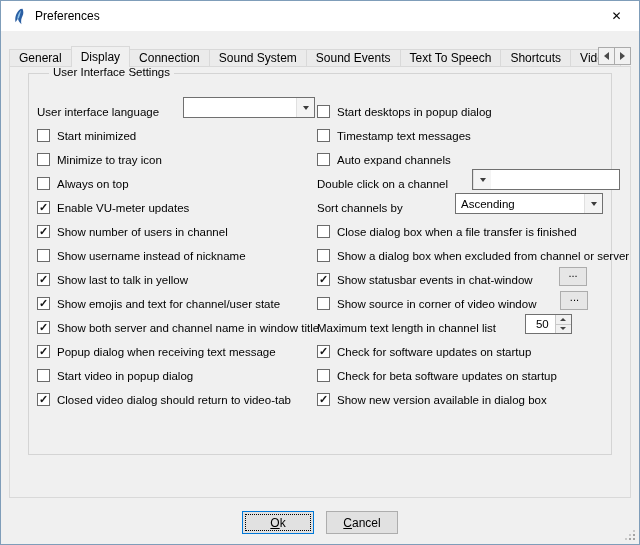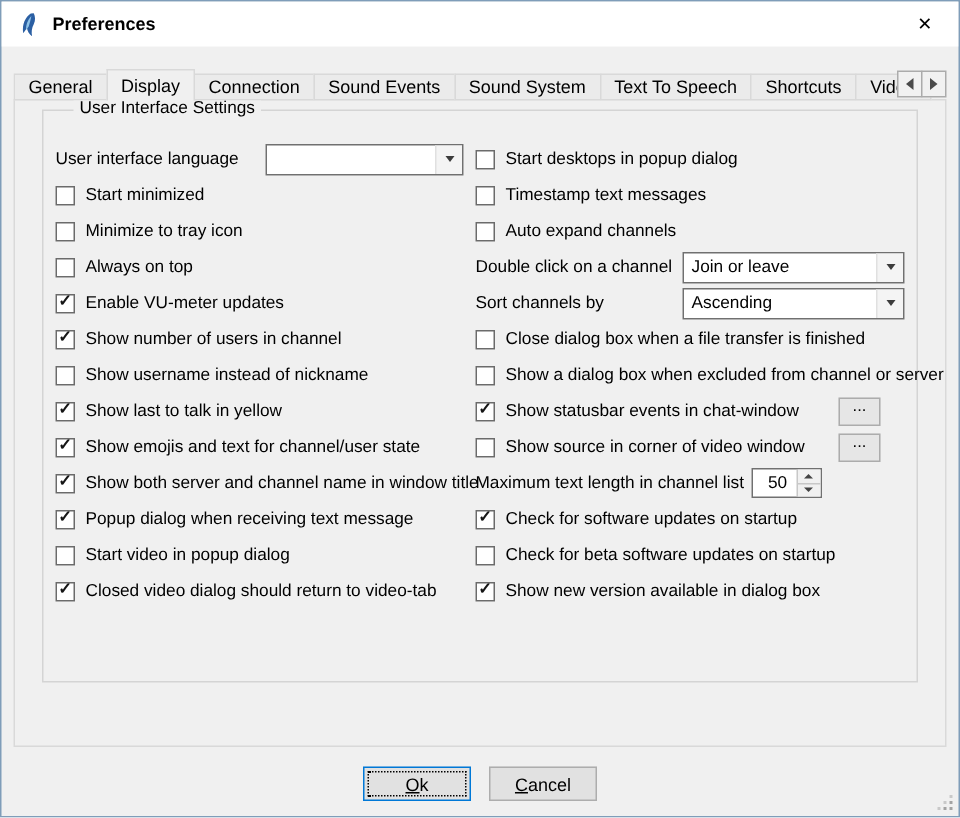--- a/index.html
+++ b/index.html
@@ -5,21 +5,21 @@
   html,body { margin:0; padding:0; background:#ffffff; }
   .window {
     position:relative; width:640px; height:545px; box-sizing:border-box;
     background:#f0f0f0; border:1px solid #7f9db9; overflow:hidden;
     font-family:"Liberation Sans", sans-serif; font-size:12px; color:#000;
   }
 
   
   .titlebar { height:30px; background:#ffffff; display:flex; align-items:center; padding-left:9px; position:relative; }
   .app-icon { width:17px; height:17px; flex:none; }
-  .title-text { margin-left:8px; font-size:12px;font-weight:bold; }
+  .title-text { margin-left:8px; font-size:12px; }
   .close-btn {
     position:absolute; right:0; top:0; width:45px; height:30px;
     display:flex; align-items:center; justify-content:center;
     background:transparent; border:none; font-size:12px; color:#000;
     font-family:"Liberation Sans", sans-serif; cursor:default; padding:0;
   }
 
   
   .tab-control { position:absolute; left:8px; right:8px; top:44px; bottom:46px; display:flex; flex-direction:column; }
   .tab-bar { position:relative; height:22px; z-index:2; }
@@ -44,21 +44,21 @@
 
   .tab-pane { flex:1; border:1px solid #d9d9d9; background:#f0f0f0; margin-top:-1px; position:relative; z-index:1; box-sizing:border-box; }
 
   
   .groupbox { position:relative; margin:6px 18px 0; height:382px; border:1px solid #d4d4d4; box-sizing:border-box; }
   .group-title { position:absolute; top:-8px; left:20px; background:#f0f0f0; padding:0 4px; font-size:11.5px; }
   .columns { display:flex; padding:20px 8px 0 8px; }
   .col-left  { width:280px; flex:none; display:flex; flex-direction:column; }
   .col-right { flex:1; display:flex; flex-direction:column; min-width:0; }
 
-  .ctl-row { height:24px; display:flex; align-items:center; font-size:11.5px; }
+  .ctl-row { height:24px; display:flex; align-items:flex-end; font-size:11.5px;gap:24px; }
   .combo-row { justify-content:space-between; }
   .with-more { justify-content:space-between; }
 
   
   .check-wrap { display:inline-flex; align-items:center; white-space:nowrap; }
   .checkbox {
     width:13px; height:13px; box-sizing:border-box; flex:none;
     border:1px solid #6b6b6b; background:#fff; margin-right:7px;
     display:inline-flex; align-items:center; justify-content:center;
     font-size:11px; line-height:1; color:#151515;
@@ -125,22 +125,22 @@
       <span>✕</span>
     </button>
   </div>
 
   <div class="tab-control">
     <div class="tab-bar">
       <div class="tab-strip">
           <div class="tab">General</div>
           <div class="tab active">Display</div>
           <div class="tab">Connection</div>
+          <div class="tab">Sound System</div>
           <div class="tab">Sound Events</div>
-          <div class="tab">Sound System</div>
           <div class="tab">Text To Speech</div>
           <div class="tab">Shortcuts</div>
           <div class="tab">Video</div>
         </div>
       <div class="tab-scrollers">
         <button class="tab-scroll-btn">
             <i class="tri-left"></i>
           </button>
         <button class="tab-scroll-btn">
             <i class="tri-right"></i>
@@ -250,21 +250,20 @@
               </div>
               <div class="ctl-row">
                 <span class="check-wrap">
                   <span class="checkbox"></span>
                   <span class="check-label">Auto expand channels</span>
                 </span>
               </div>
               <div class="ctl-row combo-row">
                 <span class="field-label">Double click on a channel</span>
                 <span class="combo combo-right">
-                  <span class="combo-value">Join or leave</span>
                   <span class="combo-btn">
                     <i class="tri-down"></i>
                   </span>
                 </span>
               </div>
               <div class="ctl-row combo-row">
                 <span class="field-label">Sort channels by</span>
                 <span class="combo combo-right">
                   <span class="combo-value">Ascending</span>
                   <span class="combo-btn">

